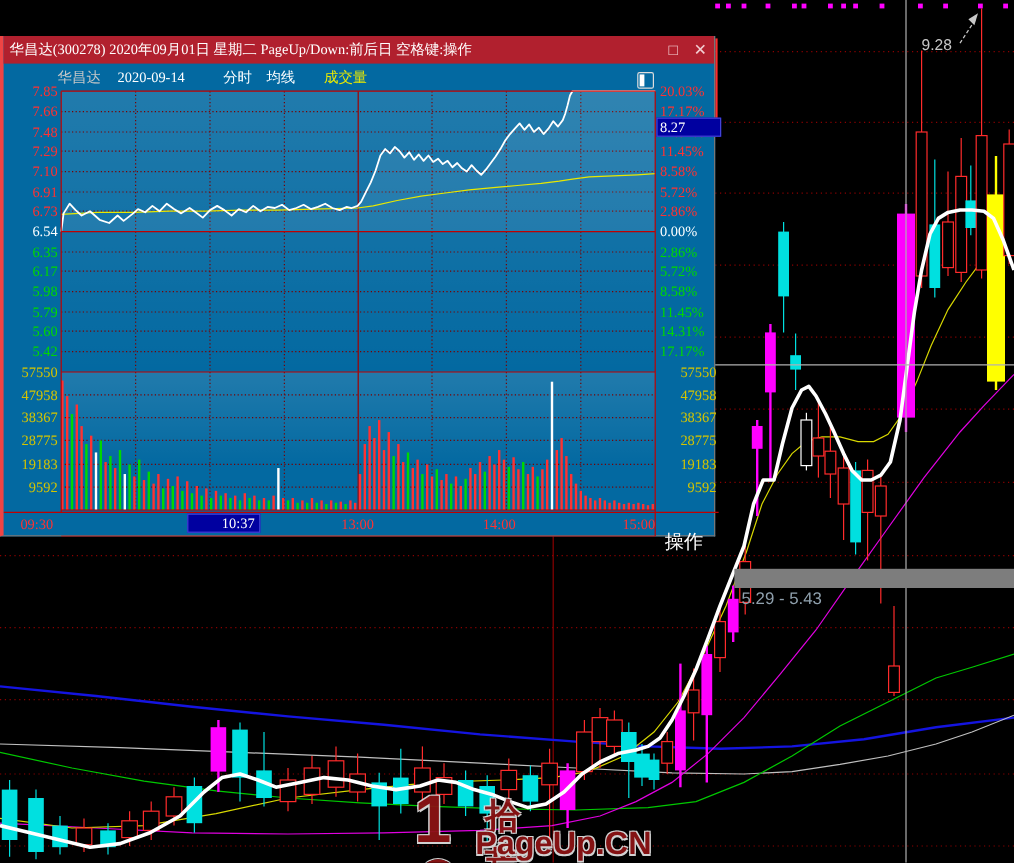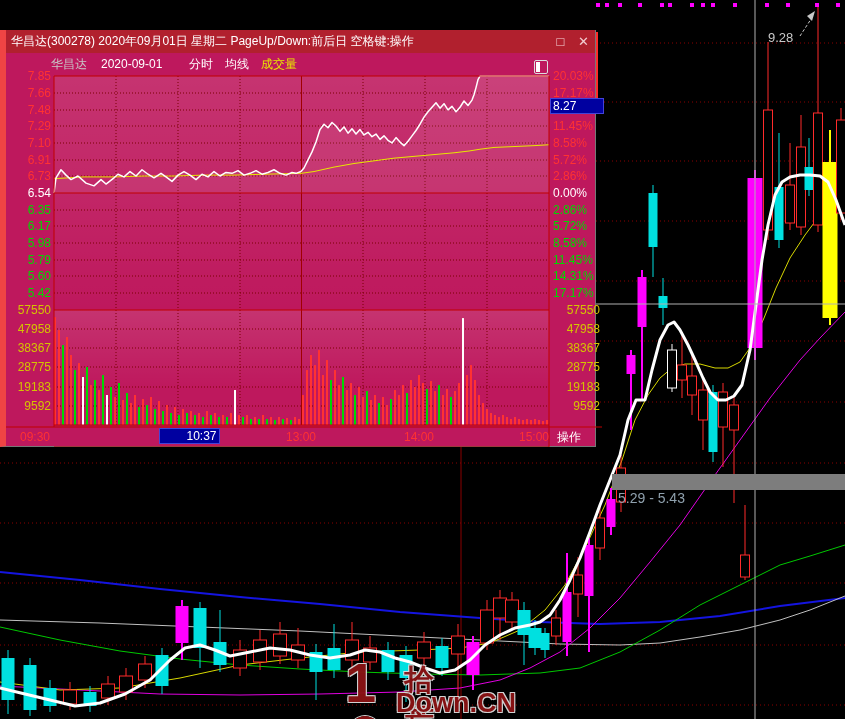--- a/index.html
+++ b/index.html
@@ -1,43 +1,43 @@
 <!DOCTYPE html>
 <html><head>
 <meta charset="utf-8">
 <style>
   html,body{margin:0;padding:0;background:#000;}
   body{width:845px;height:719px;position:relative;overflow:hidden;
        font-family:"Liberation Sans","DejaVu Sans",sans-serif;}
   #bg-svg{position:absolute;left:0;top:0;}
   
-  #popup{position:absolute;left:0;top:30px;width:596px;height:417px;background:#be185d;
-         border-left:6px solid #ef4444;border-right:1px solid #777;border-bottom:1px solid #777;
-         box-sizing:border-box;z-index:30;}
+  #popup{position:absolute;left:0;top:30px;width:596px;height:417px;background:#0369a1;
+         border-left:3px solid #ef4444;border-right:1px solid #777;border-bottom:1px solid #777;
+         box-sizing:border-box;z-index:30;font-family:Liberation Serif, serif;}
   #popup-titlebar{position:absolute;left:0;top:0;width:100%;height:23px;background:#b1202e;
          color:#fff;font-size:12px;line-height:23px;white-space:nowrap;}
   #popup-title{padding-left:5px;}
   .tb-icons{position:absolute;right:6px;top:0;height:23px;line-height:23px;color:#f2cdd1;font-size:13px;}
   .tb-icons span{margin-left:10px;cursor:default;}
   #popup-header{position:absolute;left:0;top:23px;width:100%;height:33px;font-size:12px;
          line-height:22px;white-space:nowrap;z-index:5;}
   #popup-header .h-stock{color:#c8c8c8;position:absolute;left:45px;}
   #popup-header .h-date{color:#fff;position:absolute;left:95px;}
   #popup-header .h-mode{color:#fff;position:absolute;left:183px;}
   #popup-header .h-ma{color:#fff;position:absolute;left:219px;}
-  #popup-header .h-vol{color:#e8e800;position:absolute;left:255px;}
+  #popup-header .h-vol{color:#e8e800;position:absolute;left:267px;}
   #hdr-icon{position:absolute;left:528px;top:7px;width:12px;height:12px;border:1px solid #ddd;
          border-radius:2px;}
   #hdr-icon::after{content:"";position:absolute;left:1px;top:1px;width:4px;height:10px;background:#fff;}
   #intraday-svg{position:absolute;left:0;top:23px;}
   .cursor-box{position:absolute;background:#0000a0;border:1px solid #4343d8;color:#fff;
          font-size:12px;line-height:14px;z-index:8;padding-left:24px;}
   #price-cursor{left:544px;top:68px;width:50px;height:14px;padding-left:2px;}
   #time-cursor{left:153px;top:398px;width:35px;height:14px;text-align:center;}
-  #action-label{position:absolute;left:551px;top:399px;color:#fff;font-size:12px;z-index:8;}
+  #action-label{position:absolute;left:551px;top:412px;color:#fff;font-size:16px;z-index:8;}
   
   #watermark{position:absolute;left:340px;top:655px;z-index:20;opacity:.95;}
   .wm-outline{color:#8c1315;text-shadow:-1px -1px 0 #ddd,1px -1px 0 #ddd,-1px 1px 0 #ddd,1px 1px 0 #ddd;}
   #wm-10{position:absolute;left:5px;top:2px;font-size:56px;font-weight:bold;line-height:52px;}
   #wm-zero{display:inline-block;width:36px;height:44px;border:8px solid #8c1315;border-radius:50%;
         box-sizing:border-box;vertical-align:-6px;position:relative;margin-left:2px;
         box-shadow:0 0 0 1px #ddd, inset 0 0 0 1px #ddd;}
   #wm-cn{position:absolute;left:64px;top:5px;font-size:30px;font-weight:bold;letter-spacing:1px;}
   #wm-en{position:absolute;left:56px;top:33px;font-size:27px;font-weight:bold;}
 </style>
@@ -208,34 +208,34 @@
   <rect x="612" y="474" width="233" height="16" fill="#7d7d7d"></rect>
   <text x="618" y="503" font-size="14" fill="#8fa0ad">5.29 - 5.43</text>
   <text x="768" y="42" font-size="13" fill="#c8c8c8">9.28</text>
   <path d="M800,36 L813,16" stroke="#c8c8c8" stroke-width="1" stroke-dasharray="3,2" fill="none"></path>
   <path d="M815,11 L807,16 L812,21 Z" fill="#c8c8c8"></path>
 </svg>
 
 <div id="watermark">
   <div id="wm-10" class="wm-outline"><span>1</span><span id="wm-zero"></span></div>
   <div id="wm-cn" class="wm-outline">拾荒网</div>
-  <div id="wm-en" class="wm-outline">Down.CN</div>
+  <div id="wm-en" class="wm-outline">PageUp.CN</div>
 </div>
 
 <div id="popup">
   <div id="popup-titlebar">
     <span id="popup-title">华昌达(300278) 2020年09月01日 星期二 PageUp/Down:前后日 空格键:操作</span>
     <span class="tb-icons">
       <span>□</span>
       <span>✕</span>
     </span>
   </div>
   <div id="popup-header">
     <span class="h-stock">华昌达</span>
-    <span class="h-date">2020-09-01</span>
+    <span class="h-date">2020-09-14</span>
     <span class="h-mode">分时</span>
     <span class="h-ma">均线</span>
     <span class="h-vol">成交量</span>
     <span id="hdr-icon"></span>
   </div>
   <svg id="intraday-svg" width="596" height="394">
     <defs>
       <linearGradient id="paneGrad" x1="0" y1="0" x2="0" y2="1">
         <stop offset="0" stop-color="#ffffff" stop-opacity="0.12"></stop>
         <stop offset="1" stop-color="#ffffff" stop-opacity="0"></stop>

